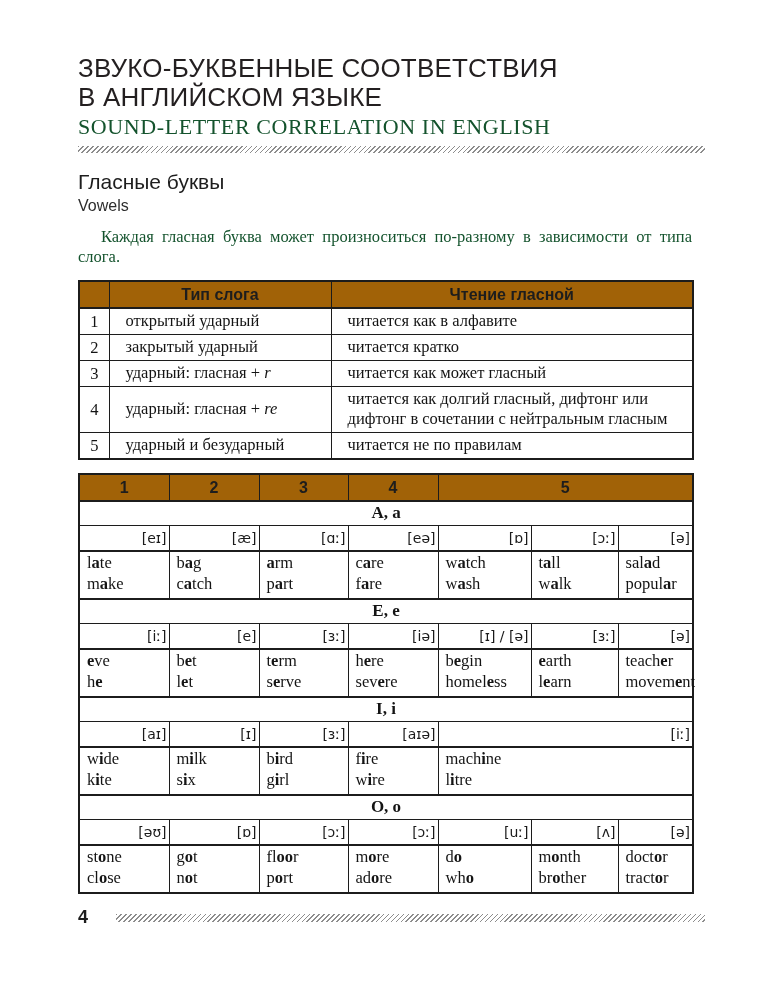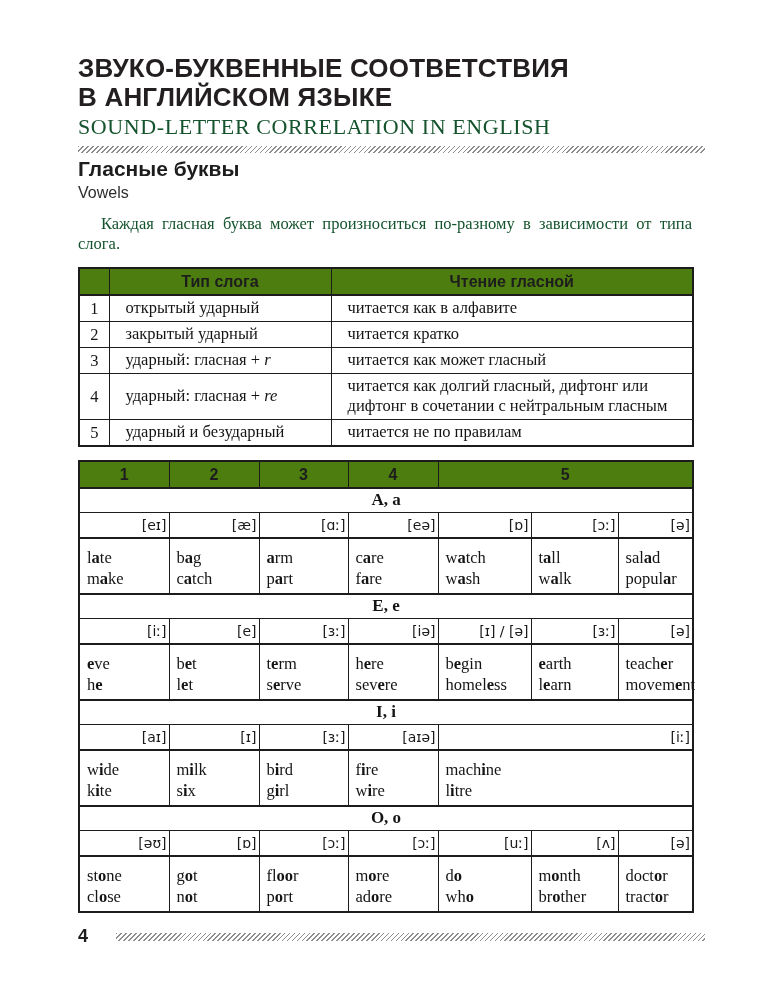--- a/index.html
+++ b/index.html
@@ -4,53 +4,53 @@
 <style>
   * { box-sizing: border-box; }
   html,body { margin:0; padding:0; background:#ffffff; }
   .page {
     width:767px; height:1000px; background:#ffffff; overflow:hidden;
     padding:54px 75px 0 78px; position:relative;
     color:#231f20;
   }
   
   .title-ru {
-    font-family:"Liberation Sans", sans-serif; font-weight:bold;
+    font-family:"Liberation Sans", sans-serif; font-weight:normal;
     font-size:26px; line-height:1.13; letter-spacing:.2px; margin:0;
     color:#231f20;
   }
   .title-en {
     font-family:Liberation Serif, serif; font-weight:normal;
     font-size:22px; line-height:1.15; letter-spacing:.6px; color:#14532d;
     margin:1px 0 7px 0;
   }
   .hatch {
     background:repeating-linear-gradient(135deg,#8d8d8d 0,#8d8d8d 1.2px,transparent 1.2px,transparent 3.5px);
   }
   .top-rule { height:7px; width:627px; }
   
   .h2-ru {
-    font-family:"Liberation Sans", sans-serif; font-weight:bold;
-    font-size:21px; margin:4px 0 3px 0; color:#1d1d1d;
+    font-family:"Liberation Sans", sans-serif; font-weight:normal;
+    font-size:21px; margin:17px 0 3px 0; color:#1d1d1d;
   }
   .h2-en {
     font-family:"Liberation Sans", sans-serif; font-weight:normal;
     font-size:16px; margin:0 0 12px 0; color:#2d2d2d;
   }
   .intro {
     font-family:"Liberation Serif","DejaVu Serif",serif; font-size:16.5px;
     line-height:20px; text-align:justify; text-indent:23px;
     margin:0 0 13px 0; width:614px; color:#14532d;
   }
   
   table { border-collapse:collapse; table-layout:fixed; width:614px; }
   table, th, td { border:1px solid #1c1c1c; }
   table { border-width:2px; }
   thead th {
-    background:#4d7c0f; border-bottom-width:2px;
+    background:#a16207; border-bottom-width:2px;
     font-family:"Liberation Sans", sans-serif; font-weight:bold;
     font-size:16px; height:27px; padding:1px 4px; color:#1d1d1d;
   }
   
   .t1 { margin-bottom:13px; }
   .t1 td {
     font-family:"Liberation Serif","DejaVu Serif",serif; font-size:16.5px;
     padding:2px 8px 3px 16px; height:26px; vertical-align:middle; color:#141414;
   }
   .t1 td.num { text-align:center; padding:2px 2px; }
@@ -61,21 +61,21 @@
     font-weight:bold; font-size:17px; height:24px; padding:1px 10px;
     vertical-align:middle; color:#141414;
   }
   .t2 .ipa-cell {
     text-align:right; font-family:"DejaVu Sans", sans-serif;
     font-size:14px; height:26px; padding:2px; vertical-align:middle;
     border-bottom-width:2px; color:#1a1a1a;
   }
   .t2 .word-cell {
     font-family:"Liberation Serif","DejaVu Serif",serif; font-size:16.5px;
-    line-height:21px; padding:8px 2px 4px 7px; vertical-align:top;
+    line-height:21px; padding:0 2px 4px 7px; vertical-align:top;
     border-bottom-width:2px; color:#141414;
   }
   
   .footer {
     display:flex; align-items:center; margin-top:13px; width:627px;
   }
   .page-num {
     font-family:"Liberation Sans", sans-serif; font-weight:bold;
     font-size:18px; color:#1d1d1d; width:38px;
   }

